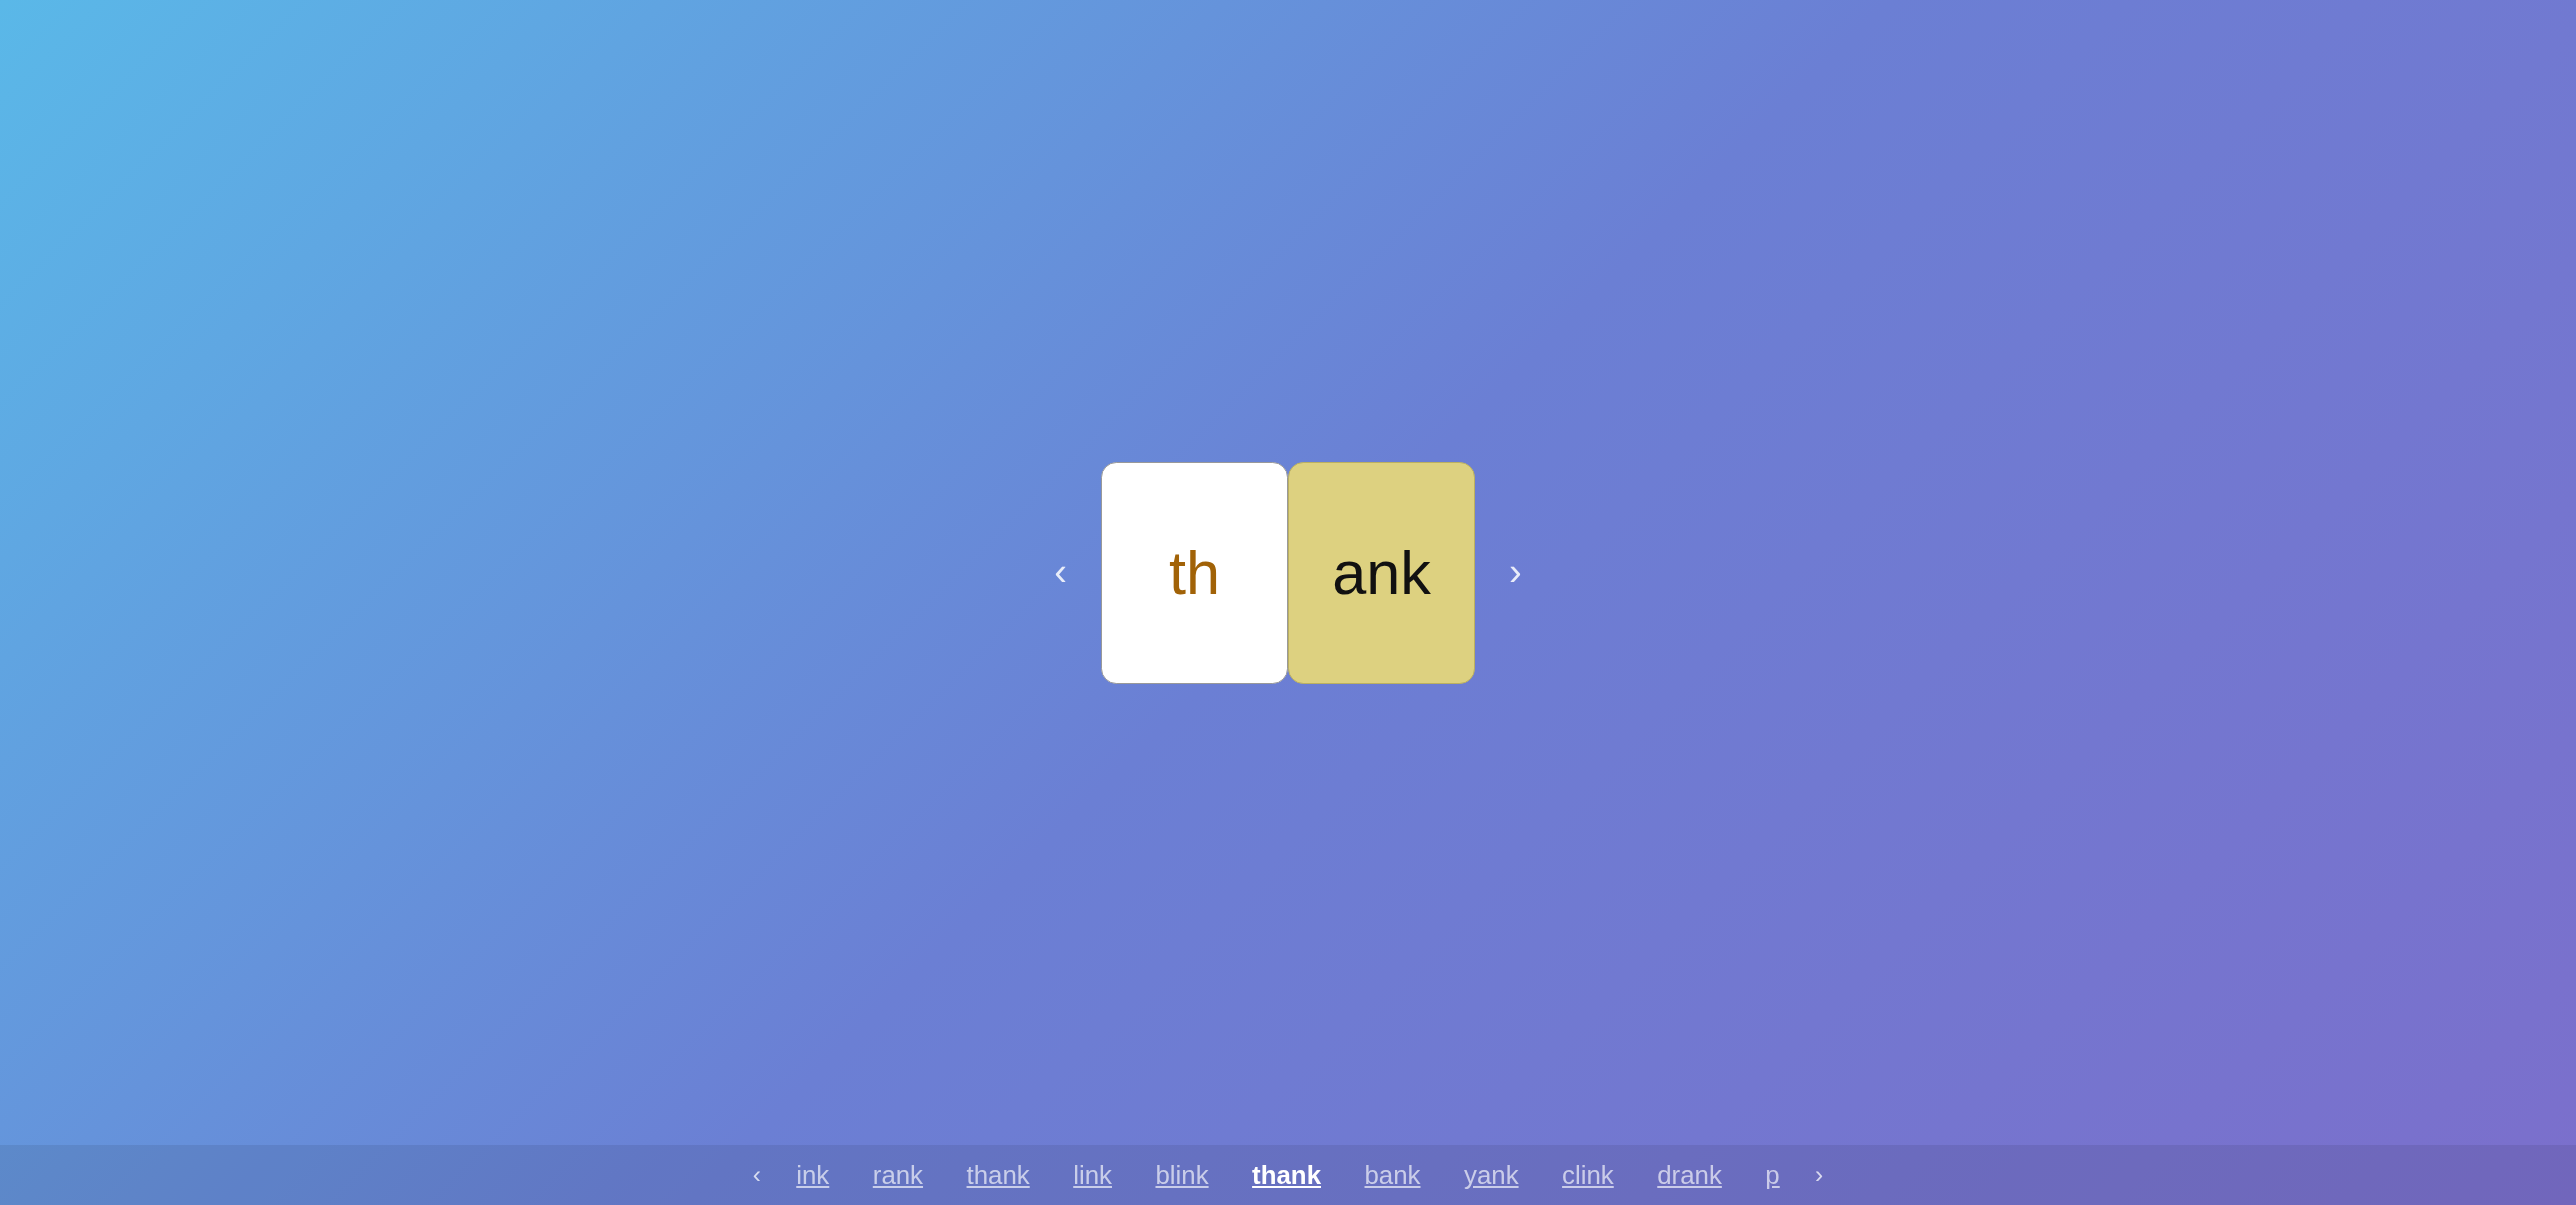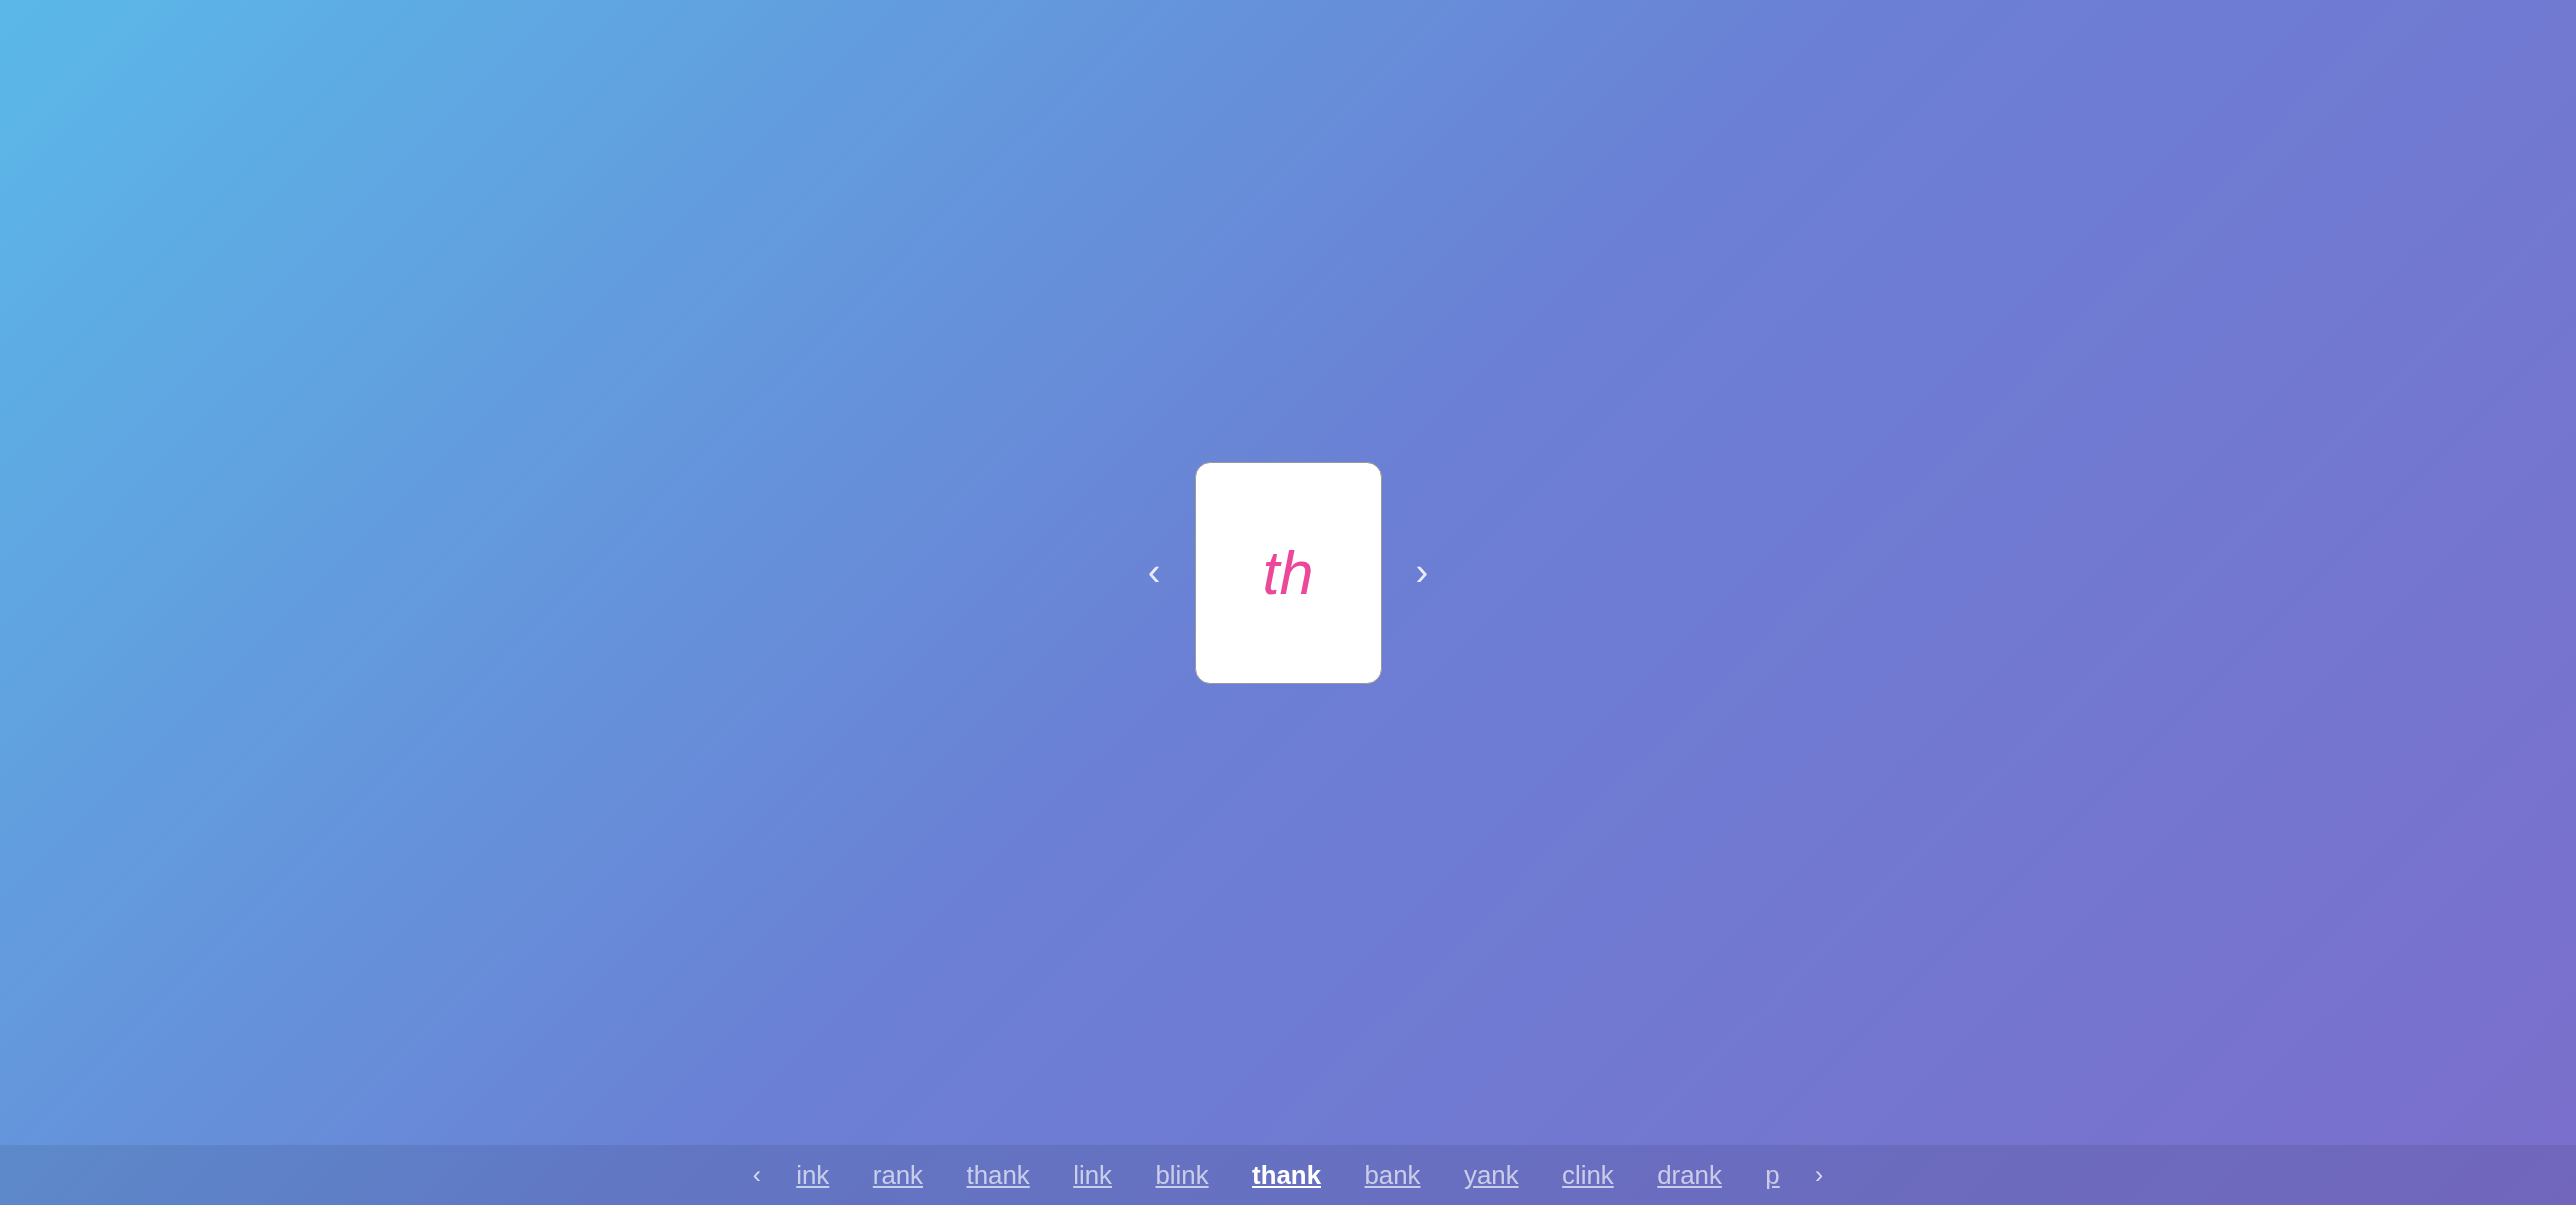--- a/index.html
+++ b/index.html
@@ -51,23 +51,22 @@
       display: flex;
       align-items: center;
       justify-content: center;
       font-size: 4.5rem;
       font-weight: 500;
       border: 1.7px solid #888;
     }
 
     .card-white {
       background: #ffffff;
-      color: #ec4899;
+      color: #a16207;
       border-color: #999;
-      font-style: italic;
     }
 
     .card-yellow {
       background: #ddd180;
       color: #111;
       border-color: #bbb060;
     }
 
     .bottom-bar {
       width: 100%;
@@ -111,20 +110,23 @@
 </head>
 <body>
 
 <div class="main-area">
   <div class="nav-arrow">‹</div>
 
   <div class="cards-container">
     <div class="card card-white">
       <span>th</span>
     </div>
+    <div class="card card-yellow">
+      <span>ank</span>
+    </div>
   </div>
 
   <div class="nav-arrow">›</div>
 </div>
 
 <div class="bottom-bar">
   <div class="bottom-arrow">‹</div>
   <div class="word-list" id="word-list">
       <span class="word-item">ink</span>
       <span class="word-item">rank</span>

